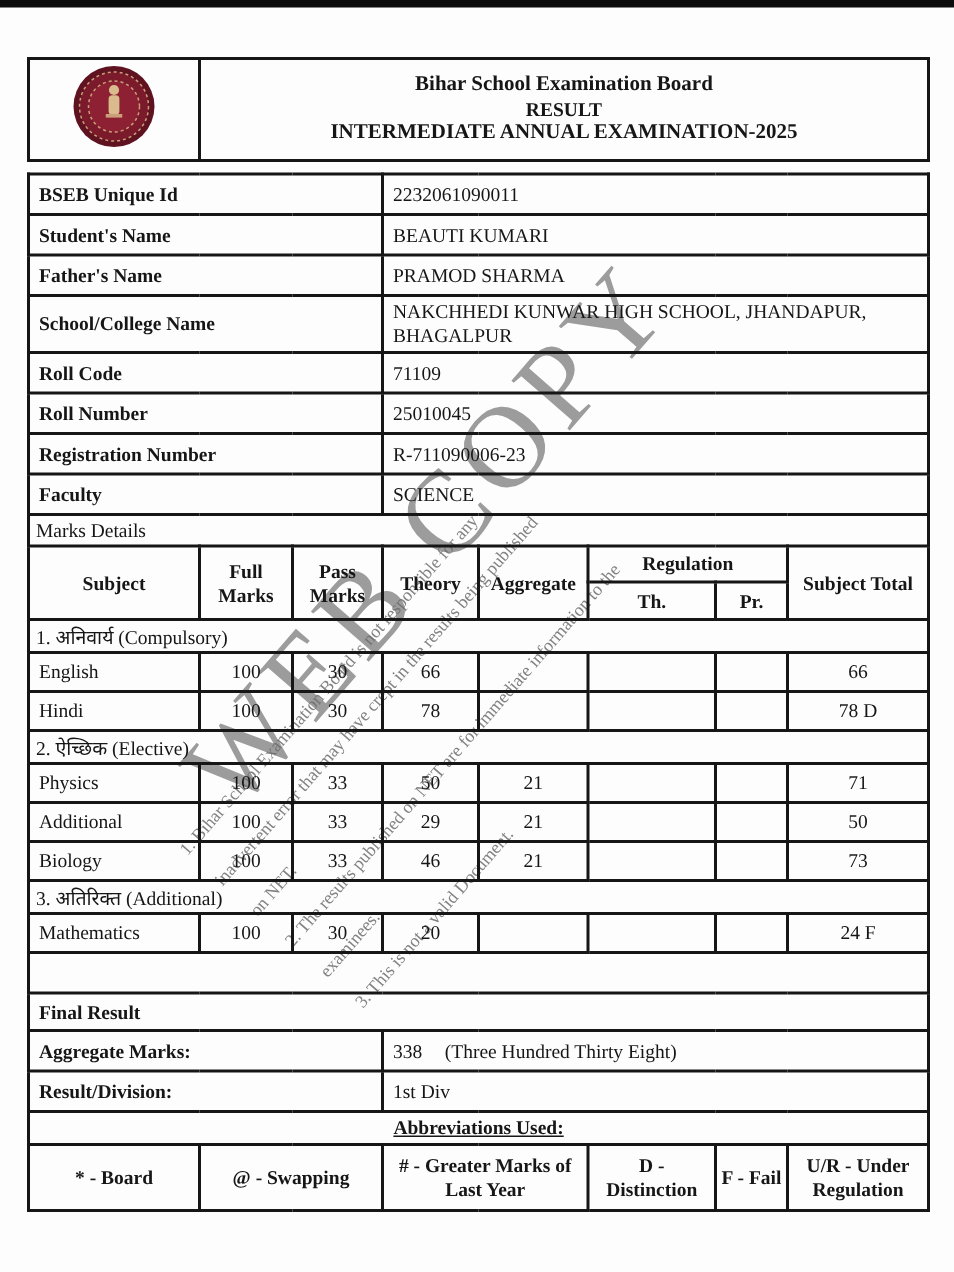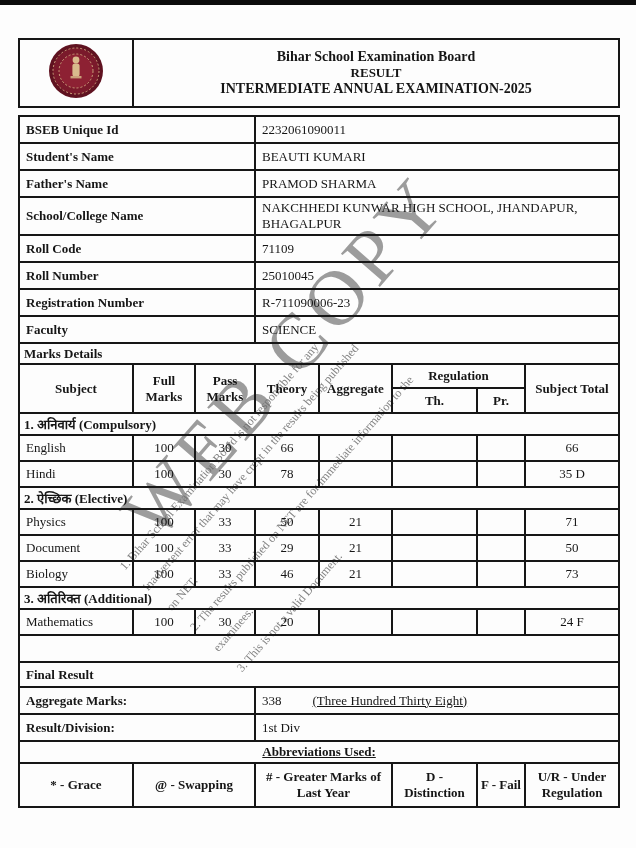--- a/index.html
+++ b/index.html
@@ -30,29 +30,29 @@
   td,th{border:2px solid #161616;font-size:13px;padding:2px 6px;vertical-align:middle;
         overflow:hidden;background:transparent;}
   .header-table td{height:62px;}
   .logo-cell{width:110px;text-align:center;}
   .title-cell{text-align:center;}
   .title-line1,.title-line3{font-weight:bold;font-size:14px;}
   .title-line2{font-weight:bold;font-size:13px;}
   .main-table{margin-top:7px;}
   .lbl{font-weight:bold;text-align:left;}
   .val{text-align:left;}
-  .section-row td{font-weight:bold;height:17px;padding:1px 4px;}
+  .section-row td{font-weight:normal;height:17px;padding:1px 4px;}
   th{font-weight:bold;text-align:center;padding:1px 3px;}
   .subj-cell{text-align:left;}
   .num{text-align:center;}
   .blank-row td{height:21px;}
   .final-row td{font-weight:bold;height:19px;}
   .abbr-title td{font-weight:bold;text-align:center;text-decoration:underline;height:16px;}
   .abbr-row td{font-weight:bold;text-align:center;height:38px;font-size:13px;padding:2px 3px;}
-  .words{margin-left:31px;text-decoration:underline;}
+  .words{margin-left:15px;}
   .info-row td{height:21px;}
   .data-row td{height:20px;}
   .hdr1 th{height:20px;}
   .hdr2 th{height:21px;}
 </style>
 </head>
 <body>
 
 <div class="topbar"></div>
 
@@ -174,37 +174,37 @@
           <td class="num">66</td>
         </tr>
         <tr class="data-row">
           <td class="subj-cell">Hindi</td>
           <td class="num">100</td>
           <td class="num">30</td>
           <td class="num">78</td>
           <td class="num"></td>
           <td class="num"></td>
           <td class="num"></td>
-          <td class="num">35 D</td>
+          <td class="num">78 D</td>
         </tr>
         <tr class="section-row">
           <td colspan="8">2. ऐच्छिक (Elective)</td>
         </tr>
         <tr class="data-row">
           <td class="subj-cell">Physics</td>
           <td class="num">100</td>
           <td class="num">33</td>
           <td class="num">50</td>
           <td class="num">21</td>
           <td class="num"></td>
           <td class="num"></td>
           <td class="num">71</td>
         </tr>
         <tr class="data-row">
-          <td class="subj-cell">Document</td>
+          <td class="subj-cell">Additional</td>
           <td class="num">100</td>
           <td class="num">33</td>
           <td class="num">29</td>
           <td class="num">21</td>
           <td class="num"></td>
           <td class="num"></td>
           <td class="num">50</td>
         </tr>
         <tr class="data-row">
           <td class="subj-cell">Biology</td>
@@ -246,21 +246,21 @@
         <tr class="info-row">
           <td class="lbl" colspan="3">Result/Division:</td>
           <td class="val" colspan="5"><span>1st Div</span></td>
         </tr>
       </tbody>
     <tbody>
       <tr class="abbr-title">
         <td colspan="8">Abbreviations Used:</td>
       </tr>
       <tr class="abbr-row" id="abbr-row">
-          <td colspan="1">* - Grace</td>
+          <td colspan="1">* - Board</td>
           <td colspan="2">@ - Swapping</td>
           <td colspan="2"># - Greater Marks of Last Year</td>
           <td colspan="1">D - Distinction</td>
           <td colspan="1">F - Fail</td>
           <td colspan="1">U/R - Under Regulation</td>
         </tr>
     </tbody>
   </table>
 </div>
 

